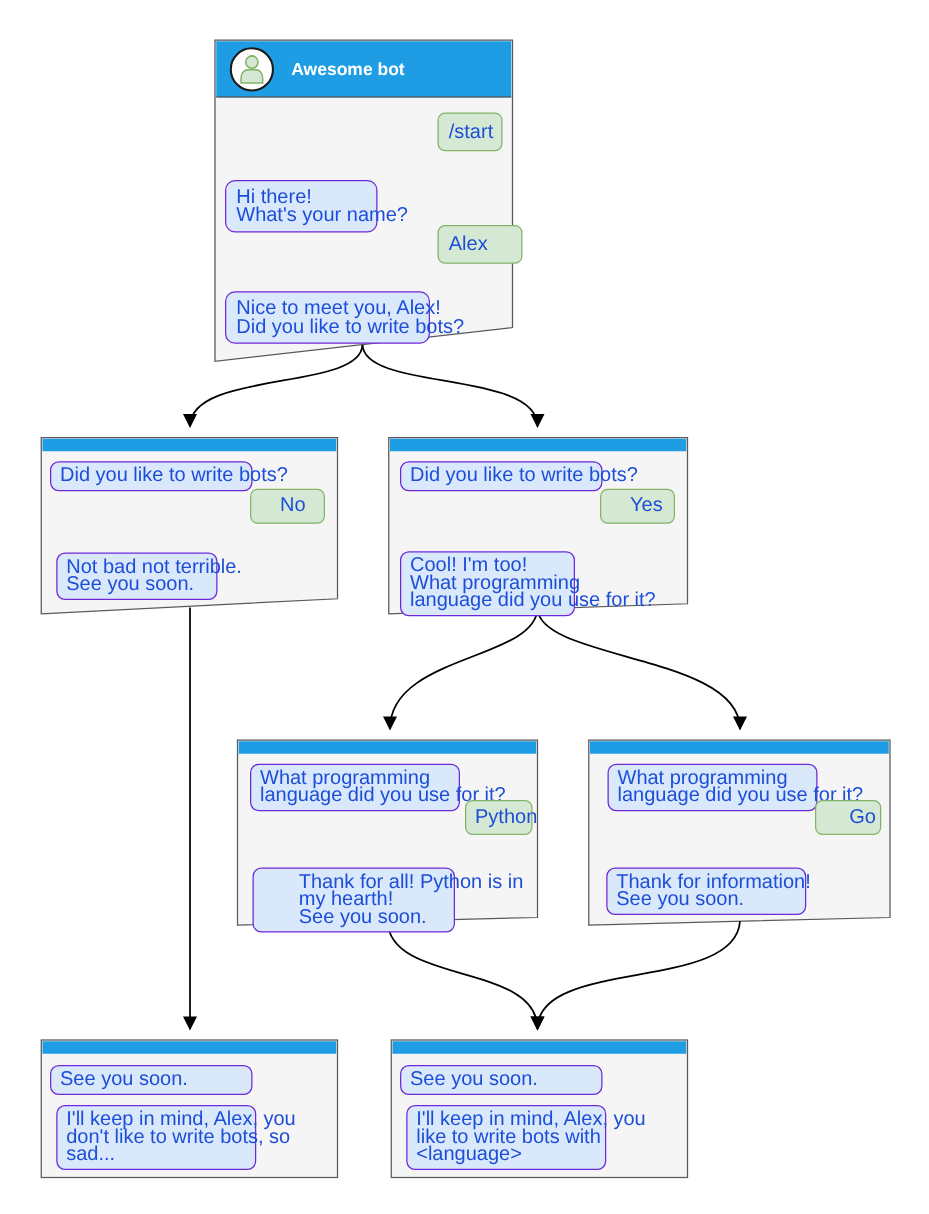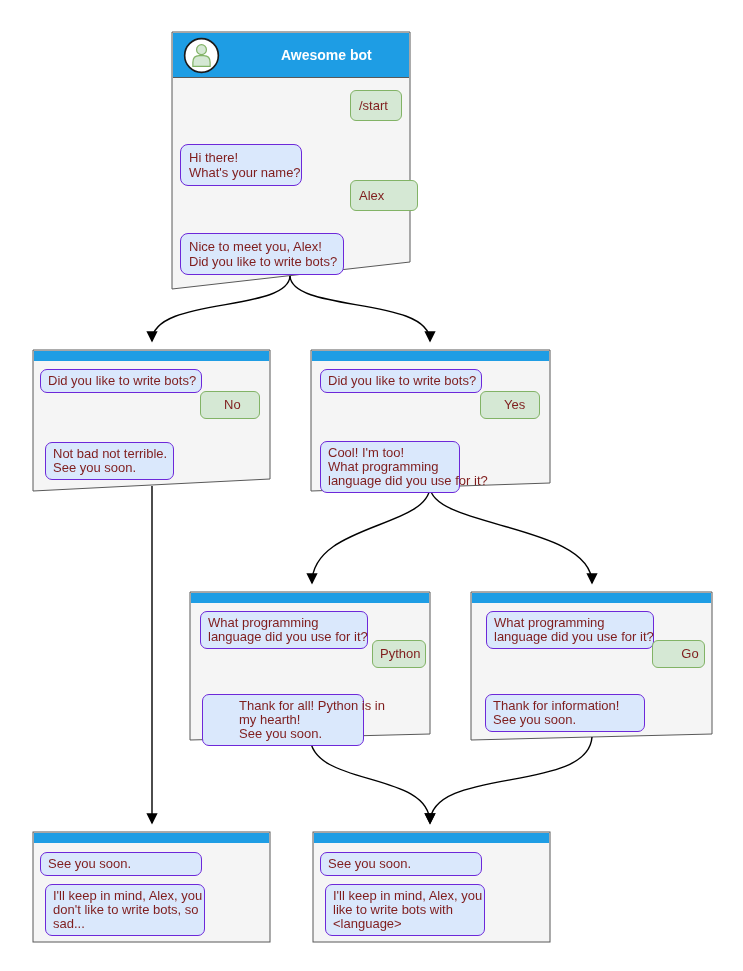--- a/index.html
+++ b/index.html
@@ -6,28 +6,27 @@
   .canvas {
     position:relative; width:743px; height:971px; background:#ffffff;
     font-family:"Liberation Sans", sans-serif; color:#1a1a1a; overflow:hidden;
   }
   .bg { position:absolute; left:0; top:0; }
   .win { position:absolute; }
   .titlebar {
     position:absolute; left:1px; top:1px; background:#1e9de4;
     display:flex; align-items:center; z-index:3;
     border-bottom:1px solid #595959;
-    gap:48px;
   }
   .titlebar .title { color:#ffffff; font-weight:bold; font-size:14px; margin-left:13px; }
   .avatar { width:37px; height:37px; margin-left:10px; display:block; }
   .strip { position:absolute; left:1px; top:1px; height:10px; background:#1e9de4; z-index:3; }
   .bubble {
-    position:absolute; font-size:13px; line-height:14px; white-space:pre;
-    box-sizing:border-box; z-index:2; color:#7f1d1d;
+    position:absolute; font-size:16px; line-height:14px; white-space:pre;
+    box-sizing:border-box; z-index:2; color:#1d4ed8;
   }
   .bot-msg { background:#dae8fc; border:1px solid #6d28d9; border-radius:7px; padding:4px 7px;margin-top:13px; }
   .user-msg { background:#d5e8d4; border:1px solid #82b366; border-radius:6px; padding:6px 0 6px 23px; }
   .main-win .bot-msg { padding:5px 8px; line-height:15px; border-radius:8px; }
   .main-win .user-msg { padding:7px 0 7px 8px; line-height:15px; }
 </style>
 </head>
 <body>
 
 <div class="canvas">

